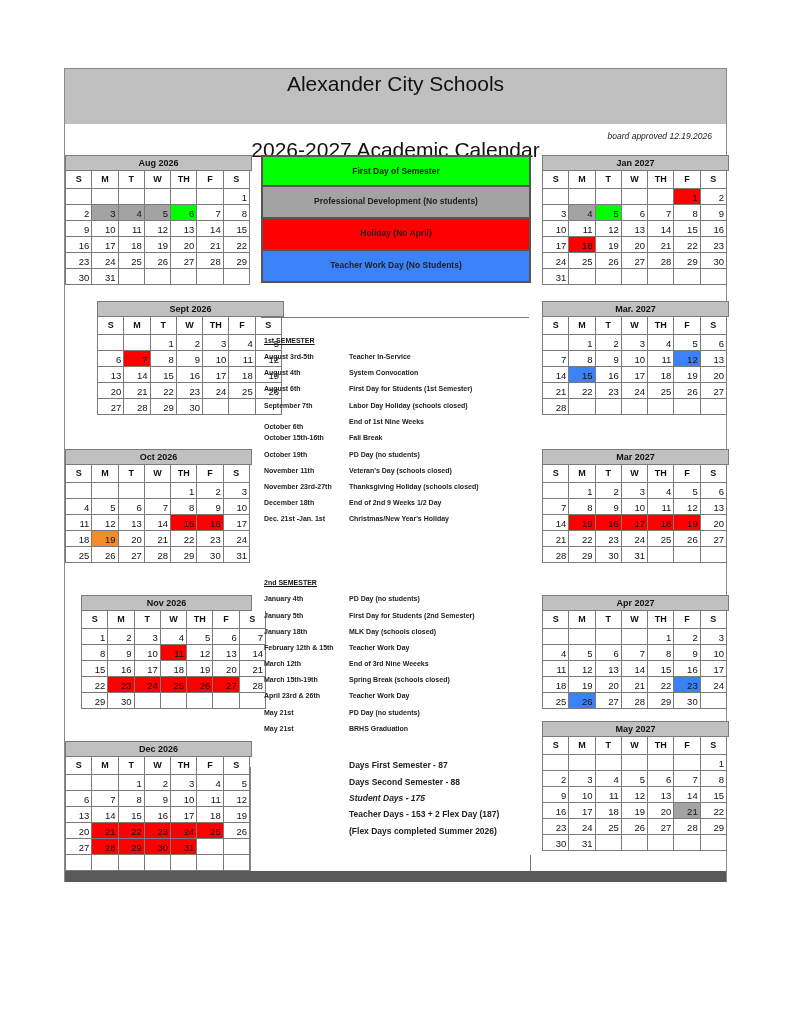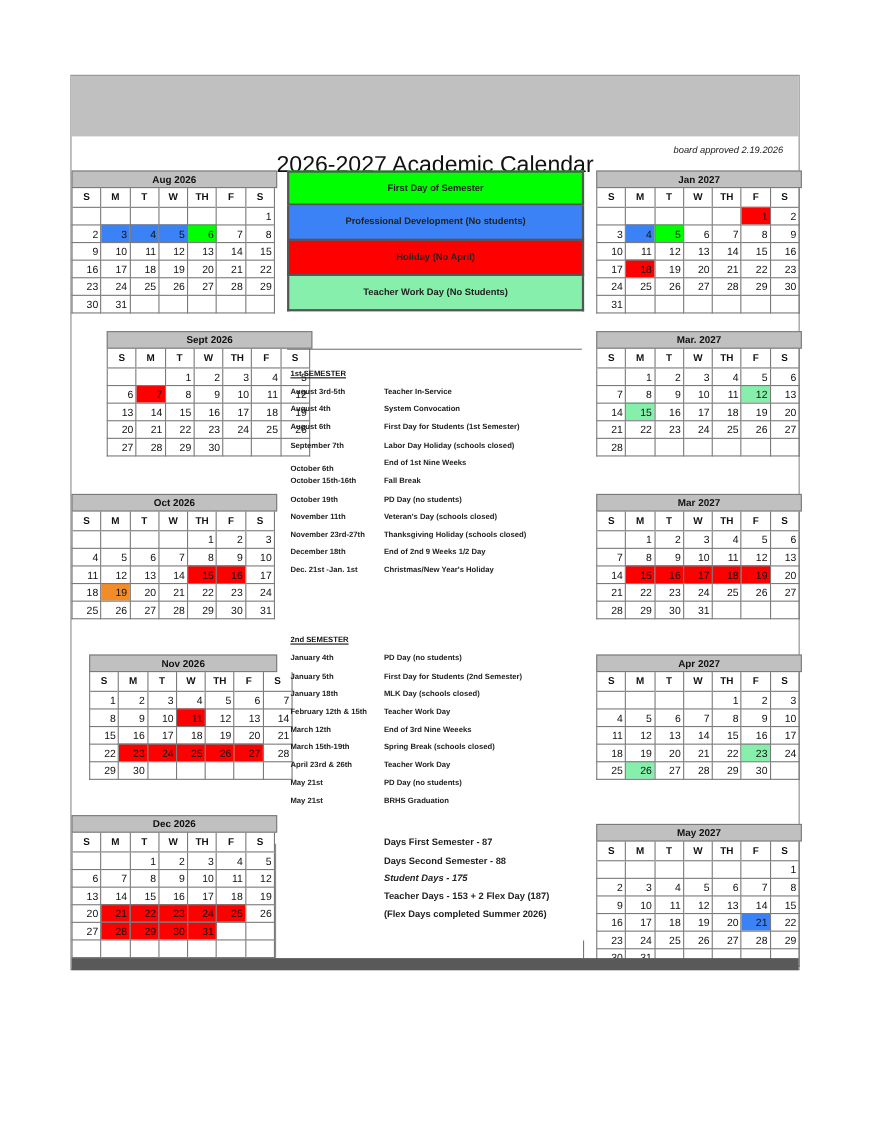--- a/index.html
+++ b/index.html
@@ -32,24 +32,24 @@
   .month table { border-collapse: collapse; width: 185px; table-layout: fixed; }
   .month th {
     height: 17px; font-size: 9px; font-weight: bold; text-align: center;
     border-left: 1px solid #7a7a7a; border-right: 1px solid #7a7a7a;
   }
   .month td {
     height: 16px; font-size: 9.5px; text-align: right; padding-right: 2px;
     border: 1px solid #7a7a7a; vertical-align: bottom; padding-bottom: 1px;
   }
   .c-green { background: #00ff00; }
-  .c-orange { background: #3b82f6; }
+  .c-orange { background: #a3a3a3; }
   .c-orange2 { background: #f28c28; }
   .c-red { background: #ff0000; }
-  .c-blue { background: #86efac; }
+  .c-blue { background: #3b82f6; }
 
   
   #legend { position: absolute; left: 196px; top: 86px; width: 270px; }
   .legend-item {
     height: 32px; border: 2px solid #555; text-align: center;
     font-size: 8.5px; font-weight: bold; line-height: 28px; color: #222;
   }
   .legend-item + .legend-item { border-top: none; }
 
   #divider { position: absolute; left: 196px; top: 248px; width: 268px; height: 1px; background: #777; }
@@ -65,23 +65,24 @@
   .stat { position: absolute; left: 284px; font-size: 8.5px; font-weight: bold; color: #222; white-space: nowrap; }
 
   #mid-leftline { position: absolute; left: 185px; top: 698px; width: 1px; height: 104px; background: #8a8a8a; }
   #mid-tick { position: absolute; left: 465px; top: 786px; width: 1px; height: 16px; background: #777; }
 </style>
 </head>
 <body>
 
 <div id="sheet">
   <div id="header">
+    <div id="title1">Alexander City Schools</div>
     <div id="title2">2026-2027 Academic Calendar</div>
   </div>
-  <div id="approved">board approved 2.19.2026</div>
+  <div id="approved">board approved 12.19.2026</div>
 
   <div class="month" style="left:0; top:86px;">
       <div class="month-head">Aug 2026</div>
       <table>
         <tbody>
           <tr>
             <th>S</th>
             <th>M</th>
             <th>T</th>
             <th>W</th>
@@ -645,21 +646,21 @@
             <td class="c-blue">26</td>
             <td>27</td>
             <td>28</td>
             <td>29</td>
             <td>30</td>
             <td></td>
           </tr>
         </tbody>
       </table>
     </div>
-  <div class="month" style="left:477px; top:680px;">
+  <div class="month" style="left:477px; top:652px;">
       <div class="month-head">May 2027</div>
       <table>
         <tbody>
           <tr>
             <th>S</th>
             <th>M</th>
             <th>T</th>
             <th>W</th>
             <th>TH</th>
             <th>F</th>

